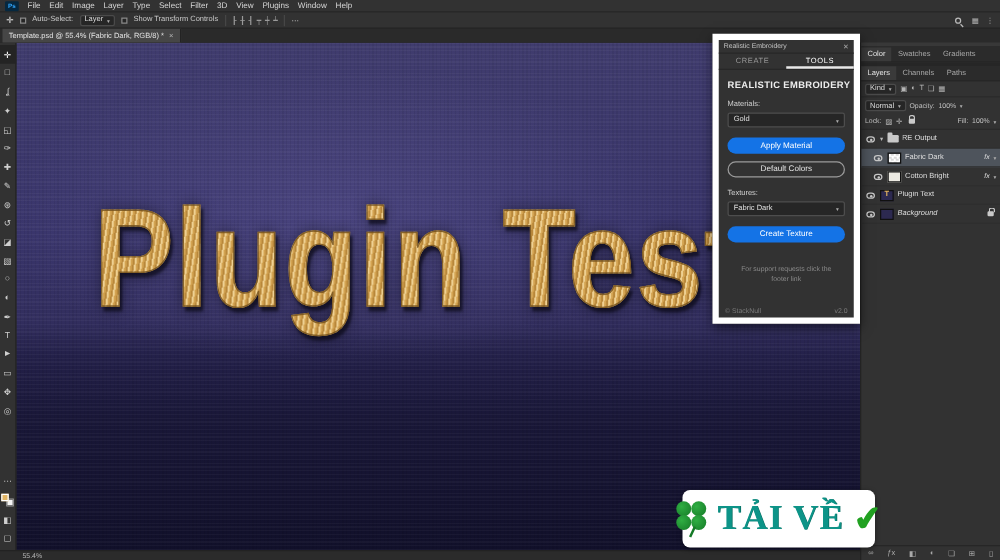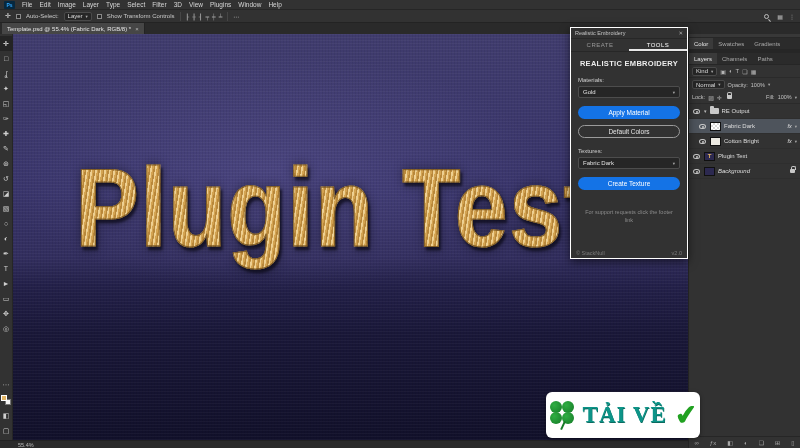--- a/index.html
+++ b/index.html
@@ -34,21 +34,21 @@
 .swatch-bg{position:absolute;right:0;bottom:0;width:6px;height:6px;background:#f4f4f4;border:1px solid #777}
 .swatch-fg{position:absolute;left:0;top:0;width:6px;height:6px;background:#e2b564;border:1px solid #fff}
 
 
 .canvas-area{position:absolute;left:13px;top:34px;right:112px;bottom:8px;overflow:hidden;background:#262626;z-index:10}
 .fabric{position:absolute;inset:0;background:radial-gradient(ellipse 58% 42% at 38% 34%,rgba(132,122,196,.22),transparent 70%),linear-gradient(180deg,#403c6e 0%,#38346a 38%,#322e5e 55%,#232049 62%,#191738 74%,#11102a 100%)}
 .fabric::before{content:"";position:absolute;inset:0;background:repeating-linear-gradient(0deg,rgba(255,255,255,.035) 0 1px,transparent 1px 3px),repeating-linear-gradient(90deg,rgba(0,0,0,.06) 0 1px,transparent 1px 3px)}
 .embroidery{position:absolute;left:62px;top:110px;font-size:96px;font-weight:bold;white-space:nowrap;letter-spacing:1px;transform:scaleY(1.16);transform-origin:left top;background:repeating-linear-gradient(100deg,#b8873a 0 1.5px,#eed092 1.5px 3px,#d3a351 3px 4.5px);-webkit-background-clip:text;background-clip:text;color:transparent;-webkit-text-stroke:1px rgba(118,84,30,.85);filter:drop-shadow(2px 3px 1px rgba(8,6,18,.65)) drop-shadow(0 0 5px rgba(0,0,0,.35))}
 
 
-.plugin-panel{position:absolute;left:570px;top:27px;width:118px;height:232px;background:#323232;border:1px solid #ffffff;box-shadow:0 3px 9px rgba(0,0,0,.55);z-index:40;display:flex;flex-direction:column}
+.plugin-panel{position:absolute;left:570px;top:27px;width:118px;height:232px;background:#323232;border:5px solid #ffffff;box-shadow:0 3px 9px rgba(0,0,0,.55);z-index:40;display:flex;flex-direction:column}
 .pp-header{height:11px;display:flex;align-items:center;padding:0 4px;border-bottom:1px solid #272727;font-size:5.5px;color:#c4c4c4;flex:none}
 .pp-close{margin-left:auto;font-size:5.5px;color:#aaa}
 .pp-tabs{height:13px;display:flex;border-bottom:1px solid #272727;flex:none}
 .pp-tab{flex:1;display:flex;align-items:center;justify-content:center;font-size:6px;letter-spacing:.5px;color:#999}
 .pp-tab.active{color:#fff;box-shadow:inset 0 -2px 0 #e8e8e8}
 .pp-body{flex:1;padding:5px 7px 0;display:flex;flex-direction:column;position:relative}
 .pp-title{font-size:7.5px;font-weight:bold;color:#ececec;text-align:center;margin:2px 0 9px;letter-spacing:.3px;white-space:nowrap}
 .pp-label{font-size:6px;color:#cfcfcf;margin-bottom:3px}
 .pp-select{height:12px;background:#262626;border:1px solid #4d4d4d;border-radius:2px;display:flex;align-items:center;padding:0 4px;font-size:6px;color:#e0e0e0;margin-bottom:8px}
 .pp-select .chev{margin-left:auto}
@@ -94,21 +94,21 @@
 
 
 .statusbar{position:absolute;left:0;right:112px;bottom:0;height:8px;background:#2b2b2b;border-top:1px solid #222;display:flex;align-items:center;gap:6px;padding:0 16px 0 18px;font-size:5.5px;color:#b9b9b9;z-index:20}
 
 
 .watermark{position:absolute;left:546px;top:392px;width:154px;height:46px;background:#fff;border-radius:6px;display:flex;align-items:center;justify-content:center;gap:8px;z-index:50;box-shadow:0 1px 4px rgba(0,0,0,.4)}
 .clover{position:relative;width:26px;height:29px;flex:none}
 .leaf{position:absolute;width:12px;height:12px;border-radius:50%;background:radial-gradient(circle at 35% 35%,#2fae43,#157a27)}
 .leaf.l1{left:1px;top:0}.leaf.l2{left:13px;top:0}.leaf.l3{left:1px;top:11px}.leaf.l4{left:13px;top:11px}
 .stem{position:absolute;left:13px;top:20px;width:2px;height:9px;background:#157a27;transform:rotate(25deg)}
-.wm-text{font-family:"Liberation Serif",serif;font-weight:bold;font-size:23px;color:#0d9488;text-shadow:.5px .5px 0 #0a6b60;letter-spacing:1px;white-space:nowrap}
+.wm-text{font-family:"Liberation Serif",serif;font-weight:bold;font-size:28px;color:#0d9488;text-shadow:.5px .5px 0 #0a6b60;letter-spacing:1px;white-space:nowrap}
 .wm-check{font-size:27px;color:#21a121;font-weight:bold;transform:rotate(-6deg);line-height:1}
 </style>
 </head>
 <body>
 
 <header class="menubar">
   <span class="ps-badge">Ps</span>
   <span class="menu-item">File</span>
   <span class="menu-item">Edit</span>
   <span class="menu-item">Image</span>

